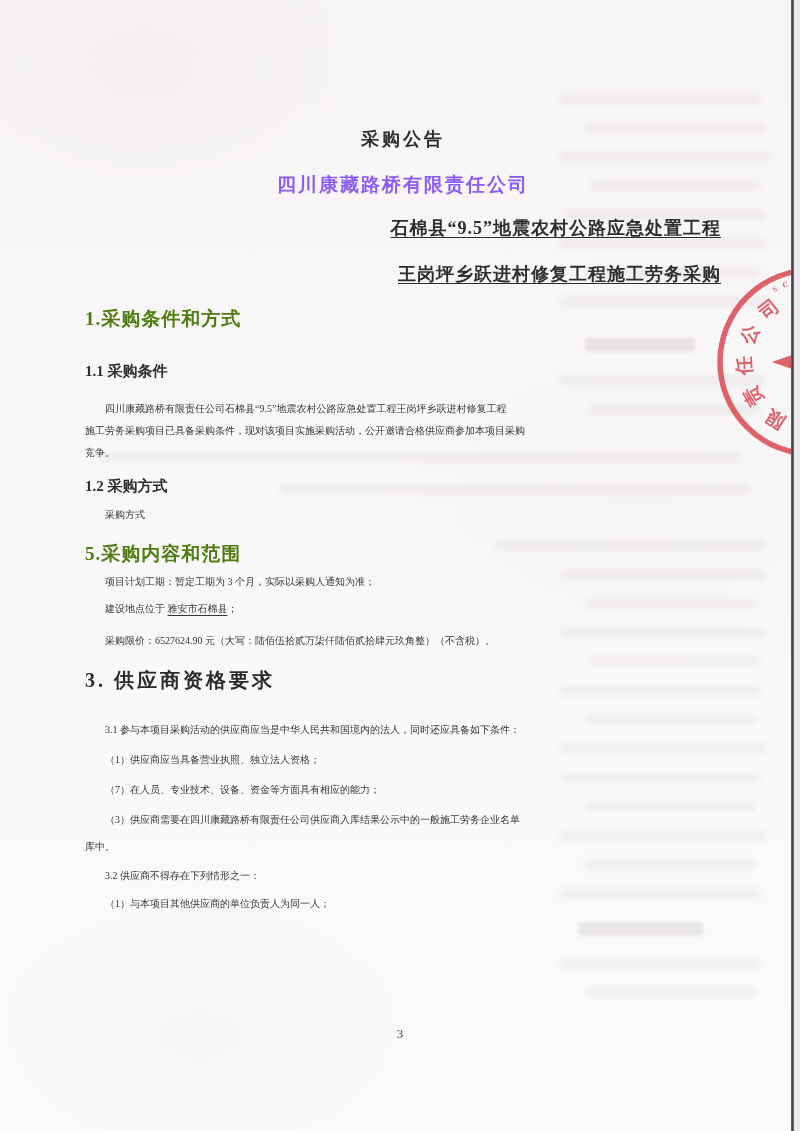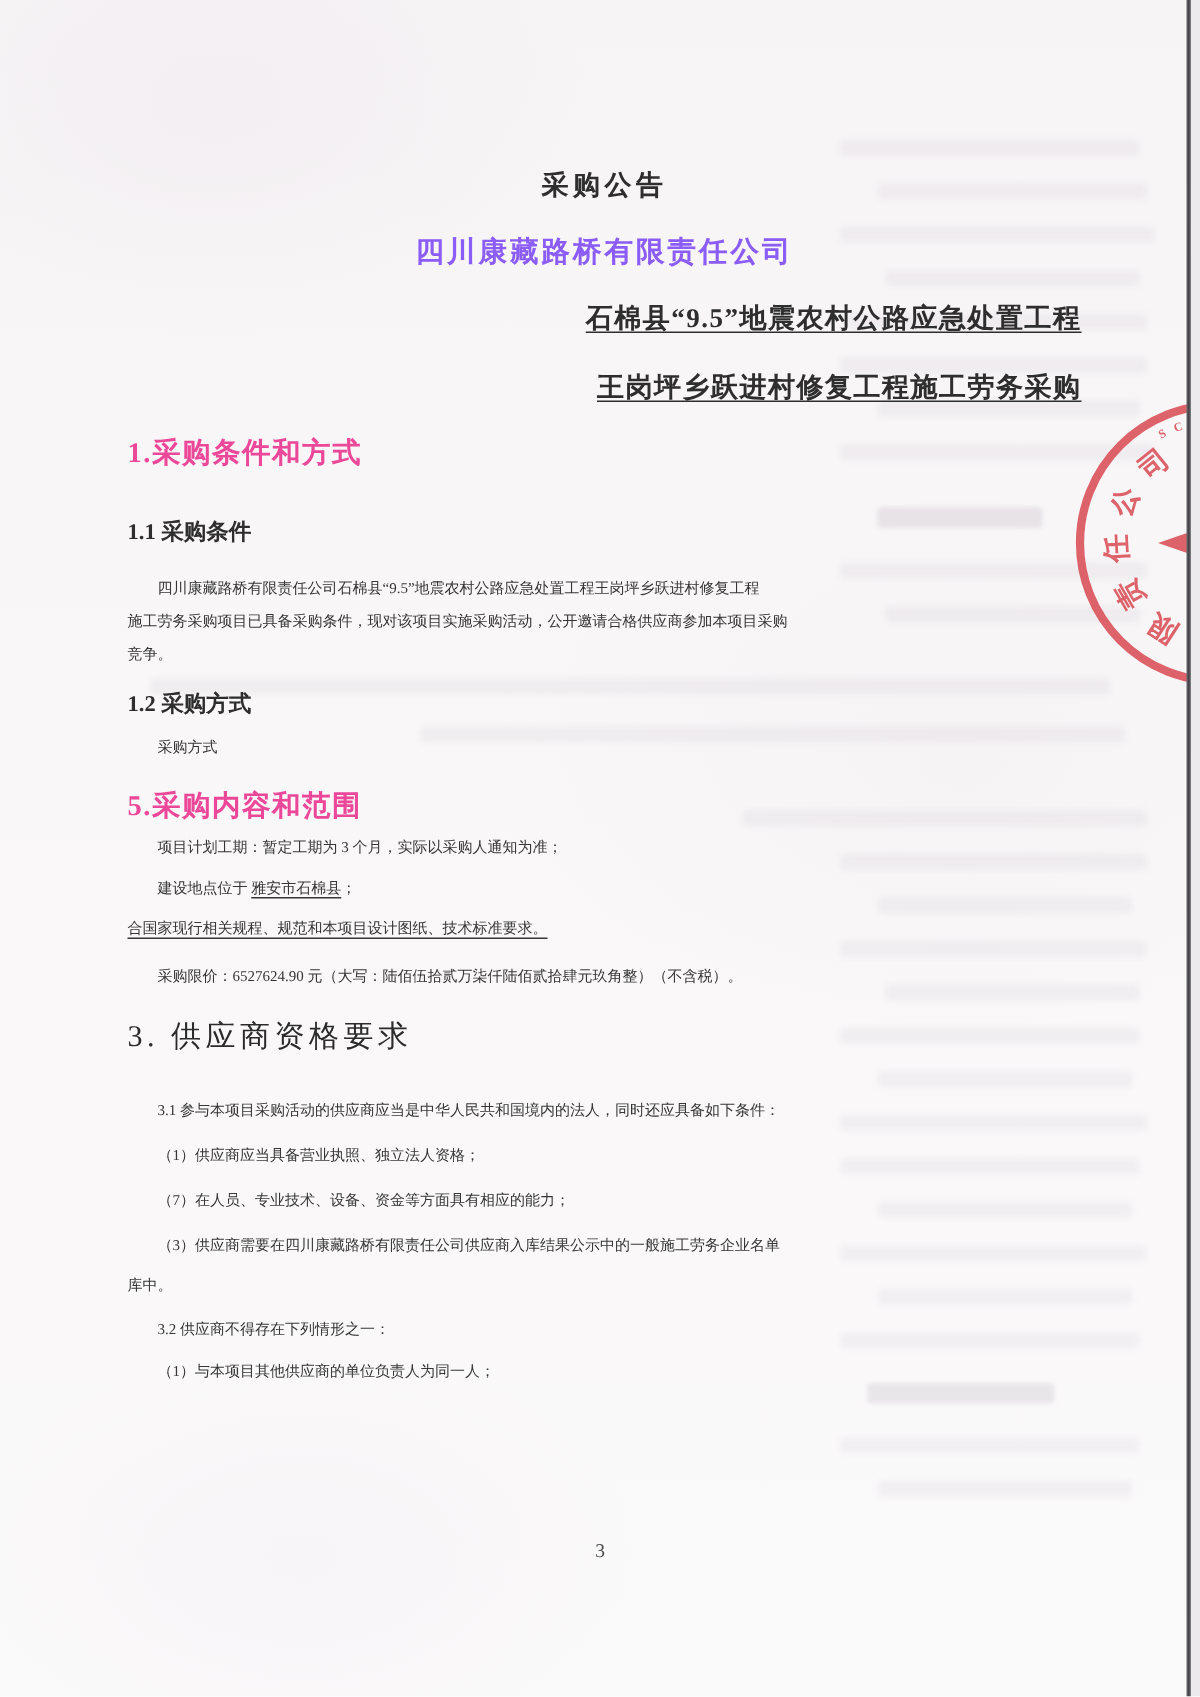--- a/index.html
+++ b/index.html
@@ -19,28 +19,28 @@
   }
   
   .edge-line{position:absolute;top:0;left:791px;width:3px;height:1131px;background:linear-gradient(90deg,#6a6a6e,#3f3f44 55%,#8a8a8e);z-index:6;}
   .edge-outside{position:absolute;top:0;left:794px;width:6px;height:1131px;background:#eceaec;z-index:6;}
 
   
   .ghost{position:absolute;height:11px;background:#97889a;opacity:.085;filter:blur(2px);border-radius:3px;z-index:1;}
   .ghost.bold{opacity:.17;height:14px;filter:blur(1.5px);}
 
   
-  #doc{position:absolute;left:85px;top:0;width:636px;z-index:2;color:#333;}
+  #doc{position:absolute;left:85px;top:16px;width:636px;z-index:2;color:#333;}
   .blk{position:relative;}
   .t1{font-size:18px;font-weight:700;text-align:center;letter-spacing:3px;color:#2e2e2e;line-height:22px;}
   .t2{font-size:19px;font-weight:700;text-align:center;letter-spacing:2px;color:#8b5cf6;line-height:25px;}
   .t3{font-size:18px;font-weight:700;text-align:right;letter-spacing:1px;color:#2e2e2e;line-height:23px;}
   .t3 .seg{text-decoration:underline;text-underline-offset:4px;text-decoration-thickness:1.5px;}
-  .h1{font-size:19px;font-weight:700;letter-spacing:1px;color:#ec4899;line-height:25px;}
-  .h1b{font-size:20px;font-weight:400;letter-spacing:3px;color:#2b2b2b;line-height:26px;}
+  .h1{font-size:19px;font-weight:700;letter-spacing:1px;color:#4d7c0f;line-height:25px;}
+  .h1b{font-size:20px;font-weight:700;letter-spacing:3px;color:#2b2b2b;line-height:26px;}
   .h2{font-size:15px;font-weight:700;color:#2e2e2e;line-height:20px;}
   .line{font-size:10px;line-height:22px;text-align:justify;color:#363636;}
   .ind{text-indent:2em;}
   .seg.u{text-decoration:underline;text-underline-offset:3px;}
 
   
   #page-number{position:absolute;left:0;top:1026px;width:800px;text-align:center;font-size:13px;color:#4a4a4a;z-index:2;}
 
   
   #seal-wrap{position:absolute;left:710px;top:258px;width:90px;height:210px;z-index:4;overflow:hidden;}
@@ -91,21 +91,20 @@
     <div class="blk h1" style="margin-top: 20px;"><span class="seg">1.采购条件和方式</span></div>
     <div class="blk h2" style="margin-top: 30px;"><span class="seg">1.1 采购条件</span></div>
     <div class="blk line ind" style="margin-top: 17px;"><span class="seg">四川康藏路桥有限责任公司石棉县“9.5”地震农村公路应急处置工程王岗坪乡跃进村修复工程</span></div>
     <div class="blk line" style="margin-top: 0px;"><span class="seg">施工劳务采购项目已具备采购条件，现对该项目实施采购活动，公开邀请合格供应商参加本项目采购</span></div>
     <div class="blk line" style="margin-top: 0px;"><span class="seg">竞争。</span></div>
     <div class="blk h2" style="margin-top: 12px;"><span class="seg">1.2 采购方式</span></div>
     <div class="blk line ind" style="margin-top: 8px;"><span class="seg">采购方式</span></div>
     <div class="blk h1" style="margin-top: 15px;"><span class="seg">5.采购内容和范围</span></div>
     <div class="blk line ind" style="margin-top: 5px;"><span class="seg">项目计划工期：暂定工期为 3 个月，实际以采购人通知为准；</span></div>
     <div class="blk line ind" style="margin-top: 5px;"><span class="seg">建设地点位于 </span><span class="seg u">雅安市石棉县</span><span class="seg">；</span></div>
-    <div class="blk line" style="margin-top: 5px;"><span class="seg u">合国家现行相关规程、规范和本项目设计图纸、技术标准要求。</span></div>
     <div class="blk line ind" style="margin-top: 10px;"><span class="seg">采购限价：6527624.90 元（大写：陆佰伍拾贰万柒仟陆佰贰拾肆元玖角整）（不含税）。</span></div>
     <div class="blk h1b" style="margin-top: 15px;"><span class="seg">3. 供应商资格要求</span></div>
     <div class="blk line ind" style="margin-top: 26px;"><span class="seg">3.1 参与本项目采购活动的供应商应当是中华人民共和国境内的法人，同时还应具备如下条件：</span></div>
     <div class="blk line ind" style="margin-top: 8px;"><span class="seg">（1）供应商应当具备营业执照、独立法人资格；</span></div>
     <div class="blk line ind" style="margin-top: 8px;"><span class="seg">（7）在人员、专业技术、设备、资金等方面具有相应的能力；</span></div>
     <div class="blk line ind" style="margin-top: 8px;"><span class="seg">（3）供应商需要在四川康藏路桥有限责任公司供应商入库结果公示中的一般施工劳务企业名单</span></div>
     <div class="blk line" style="margin-top: 5px;"><span class="seg">库中。</span></div>
     <div class="blk line ind" style="margin-top: 7px;"><span class="seg">3.2 供应商不得存在下列情形之一：</span></div>
     <div class="blk line ind" style="margin-top: 6px;"><span class="seg">（1）与本项目其他供应商的单位负责人为同一人；</span></div>
   </div>

